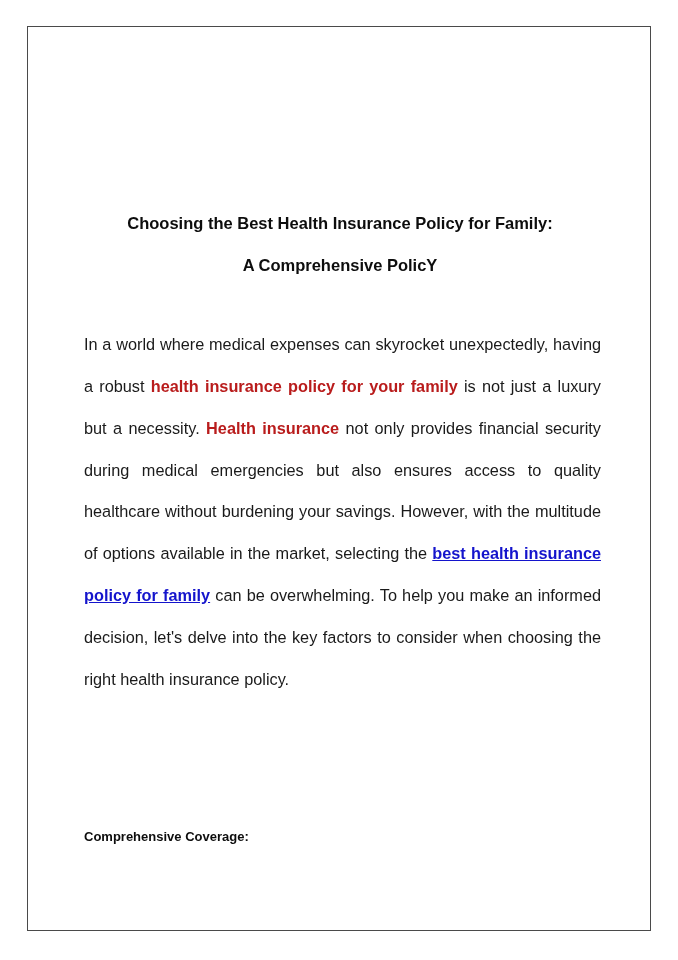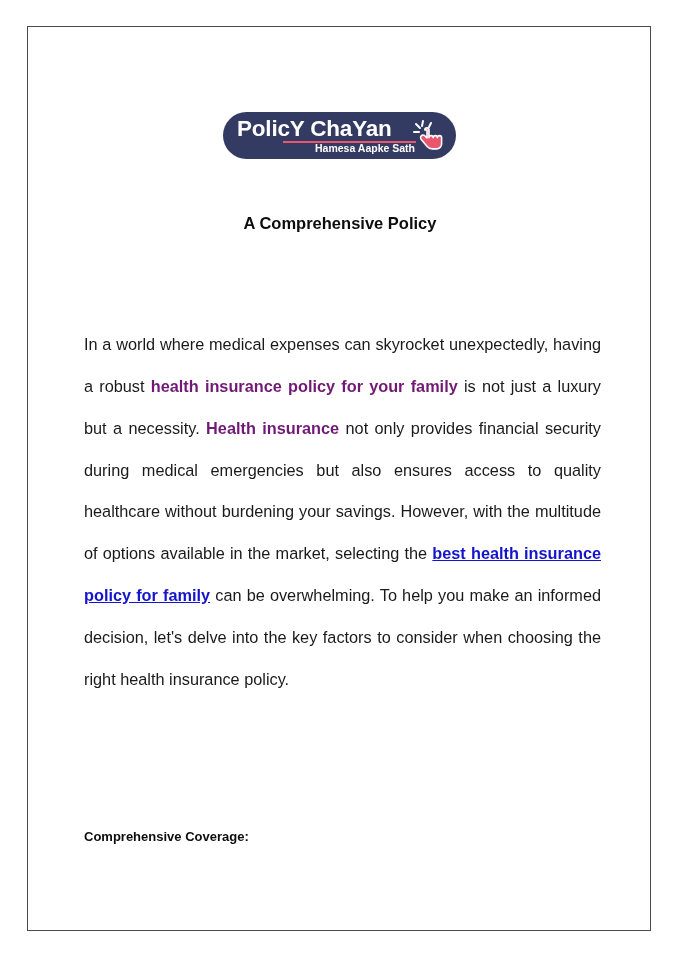--- a/index.html
+++ b/index.html
@@ -100,21 +100,21 @@
     left: 56px;
     top: 281px;
     width: 517px;
     font-size: 16.3px;
     color: #1a1a1a;
     line-height: 41.8px;
     text-align: justify;
     text-justify: inter-word;
     font-family: "Liberation Sans", sans-serif;
   }
-  .body-copy b { font-weight: bold; color: #701a75; }
+  .body-copy b { font-weight: bold; color: #b91c1c; }
   .body-copy a.doc-link {
     color: #1414cc;
     font-weight: bold;
     text-decoration: underline;
   }
 
   .subheading {
     position: absolute;
     left: 56px;
     top: 795px;
@@ -124,40 +124,23 @@
     color: #0d0d0d;
     line-height: 30px;
     font-family: "Liberation Sans", sans-serif;
   }
 </style>
 </head>
 <body>
 
 <div id="page">
 
-  <div class="logo-wrap">
-    <div class="logo-pill">
-      <span class="logo-text">PolicY ChaYan</span>
-      <span class="logo-rule"></span>
-      <span class="logo-tagline">Hamesa Aapke Sath</span>
-      <span class="logo-hand">
-        <svg viewBox="0 0 40 40" width="40" height="40" aria-hidden="true">
-          <g stroke="#ffffff" stroke-width="2" stroke-linecap="round">
-            <line x1="13" y1="5" x2="12" y2="10"></line>
-            <line x1="6" y1="8" x2="10" y2="12"></line>
-            <line x1="4" y1="16" x2="9" y2="16"></line>
-            <line x1="21" y1="7" x2="19" y2="11"></line>
-          </g>
-          <path d="M17 14 v8 l-2.5 -2.5 a2.6 2.6 0 0 0 -3.6 3.6 l6 7.2 a7 7 0 0 0 5.4 2.6 h4.3 a5 5 0 0 0 5 -5 v-6.2 a2.1 2.1 0 0 0 -4.2 0 a2.1 2.1 0 0 0 -4.2 0 a2.1 2.1 0 0 0 -4.2 0 v-7.7 a2.1 2.1 0 0 0 -4.2 0 z" fill="#e8556d" stroke="#ffffff" stroke-width="1.6" stroke-linejoin="round"></path>
-        </svg>
-      </span>
-    </div>
-  </div>
 
   <div class="doc-title">
-    <span class="line2">A Comprehensive Policy</span>
+    <span>Choosing the Best Health Insurance Policy for Family:</span>
+    <span class="line2">A Comprehensive PolicY</span>
   </div>
 
   <p class="body-copy"><span>In a world where medical expenses can skyrocket unexpectedly, having a robust </span><b>health insurance policy for your family</b><span> is not just a luxury but a necessity. </span><b>Health insurance</b><span> not only provides financial security during medical emergencies but also ensures access to quality healthcare without burdening your savings. However, with the multitude of options available in the market, selecting the </span><a href="#" class="doc-link">best health insurance policy for family</a><span> can be overwhelming. To help you make an informed decision, let's delve into the key factors to consider when choosing the right health insurance policy.</span></p>
 
   <div class="subheading">Comprehensive Coverage:</div>
 
 </div>
 
 </body></html>

